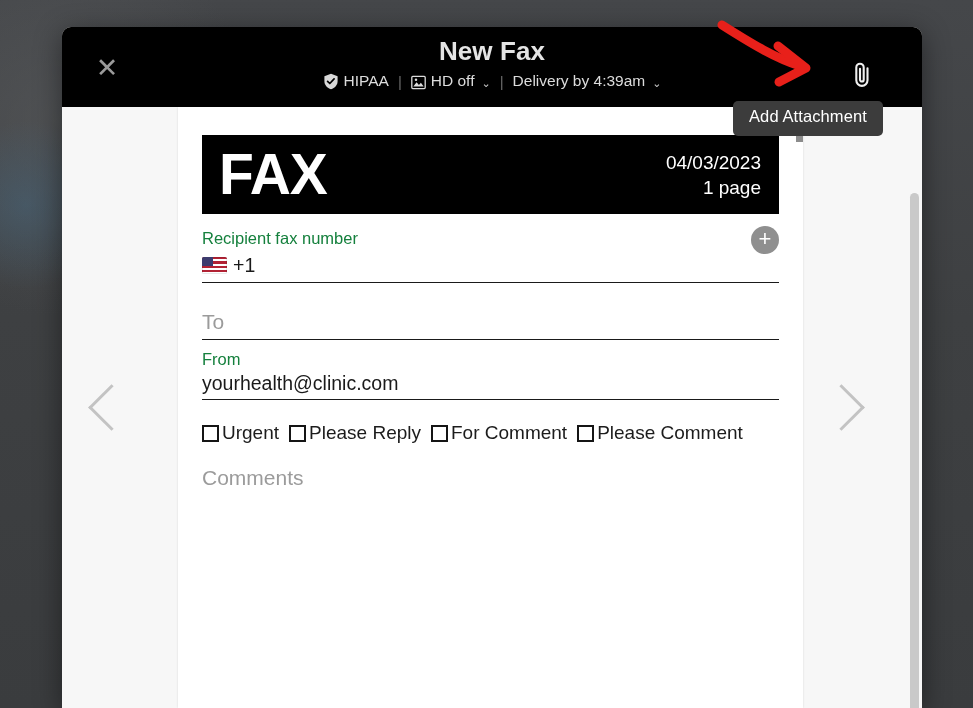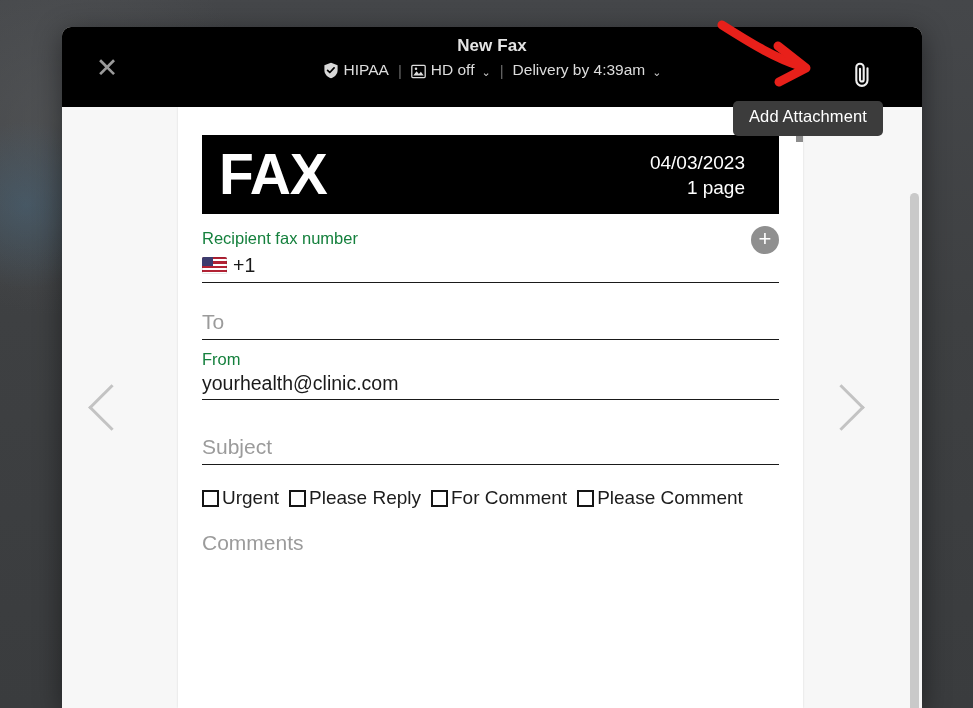--- a/index.html
+++ b/index.html
@@ -57,21 +57,21 @@
     cursor: pointer;
     font-weight: 300;
   }
   #header-center {
     position: absolute;
     left: 0; right: 0;
     top: 9px;
     text-align: center;
   }
   #modal-title {
-    font-size: 17px;
+    font-size: 26px;
     font-weight: bold;
     color: #e4e4e4;
     letter-spacing: 0.1px;
   }
   #header-sub {
     margin-top: 5px;
     font-size: 15.5px;
     color: #dcdcdc;
     display: flex;
     justify-content: center;
@@ -178,21 +178,21 @@
   }
   #fax-inner { padding: 28px 24px 0 24px; }
 
   #fax-banner {
     background: #000;
     color: #fff;
     height: 79px;
     display: flex;
     align-items: center;
     justify-content: space-between;
-    padding: 0 34px 0 17px;
+    padding: 0 18px 0 17px;
     box-sizing: border-box;
   }
   #fax-word {
     font-size: 57px;
     font-weight: bold;
     letter-spacing: -1px;
     line-height: 1;
     font-family: "Liberation Sans", sans-serif;
   }
   #fax-meta { text-align: right; font-size: 19px; line-height: 25px; }
@@ -415,25 +415,20 @@
           </div>
         </div>
 
         <div class="field" style="margin-top:9px">
           <div class="field-label">From</div>
           <div class="field-line">
             <div class="field-value">yourhealth@clinic.com</div>
           </div>
         </div>
 
-        <div class="field" style="margin-top:32px">
-          <div class="field-line">
-            <div class="field-placeholder">Subject</div>
-          </div>
-        </div>
 
         <div id="checkbox-row">
           <label class="cb-item">
             <span class="cb-box"></span>
             <span class="cb-label">Urgent</span>
           </label>
           <label class="cb-item">
             <span class="cb-box"></span>
             <span class="cb-label">Please Reply</span>
           </label>

